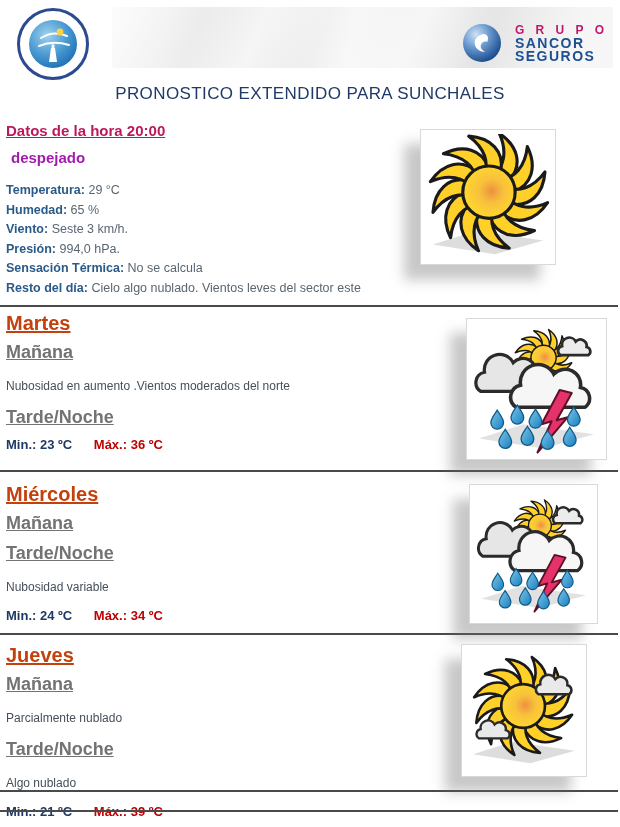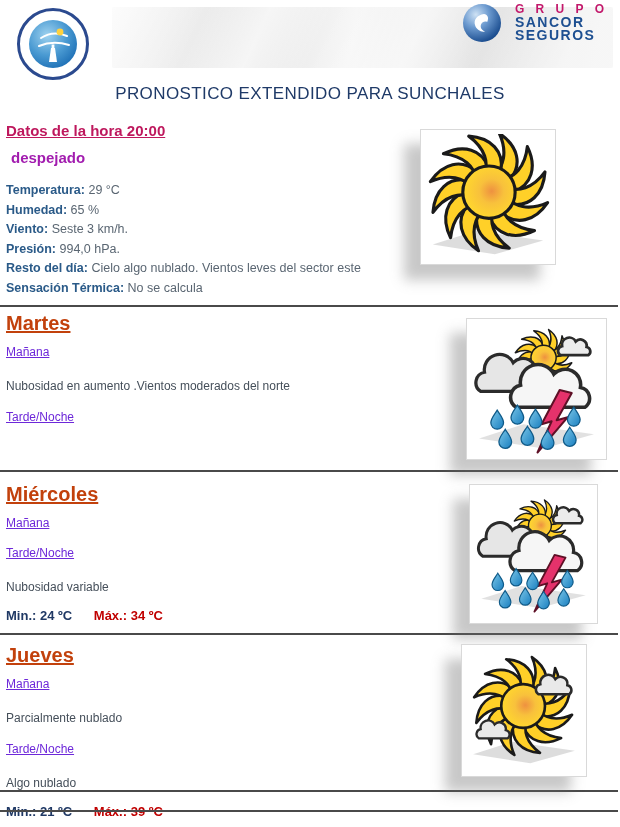--- a/index.html
+++ b/index.html
@@ -22,21 +22,21 @@
     background:#fff; border:3px solid #2b4a8f; box-sizing:border-box;
     display:flex; align-items:center; justify-content:center;
   }
   .smn-inner{
     width:48px; height:48px; border-radius:50%;
     background:radial-gradient(circle at 38% 32%, #9fd2ef 0%, #4a9ad2 45%, #1d6fb5 80%, #155a96 100%);
     position:relative; overflow:hidden;
   }
   .smn-inner svg{position:absolute; left:0; top:0;}
   .brand{
-    position:absolute; right:12px; top:3px; display:flex; align-items:flex-end; gap:14px;
+    position:absolute; right:12px; top:24px; display:flex; align-items:flex-start; gap:14px;
   }
   .brand-icon{
     width:38px; height:38px; border-radius:50%;
     background:radial-gradient(circle at 34% 28%, #cfe2f4 0%, #6d9bd0 35%, #1d4f91 75%, #143764 100%);
     display:flex; align-items:center; justify-content:center;
   }
   .brand-text{display:flex; flex-direction:column; line-height:13px;}
   .brand-grupo{font-size:12px; font-weight:bold; letter-spacing:4px; color:#c2186b;}
   .brand-sancor,.brand-seguros{font-size:14px; font-weight:bold; letter-spacing:1.5px; color:#1d4f91;}
   .title{
@@ -57,21 +57,21 @@
   .detail-row .val{color:#5a6672;}
   
   .rule{position:absolute; left:0; width:618px; border-top:2px solid #4a4a4a;}
   
   .day{position:absolute; left:6px; width:450px;}
   .day h2{
     margin:0; font-size:20px; line-height:26px; font-weight:bold;
     color:#c2410c; text-decoration:underline;
   }
   .sub{
-    margin-top:8px; font-size:12px; font-weight:normal; color:#6d28d9;
+    margin-top:8px; font-size:18px; font-weight:bold; color:#737373;
     text-decoration:underline; line-height:16px;
   }
   .sub.second{margin-top:14px;}
   .daytext{
     margin-top:17px; font-size:12px; line-height:18px; color:#454f5a; white-space:pre-line;
   }
   .minmax{margin-top:12px; font-size:13px; font-weight:bold;}
   .minmax .min{color:#1f3864;}
   .minmax .max{color:#c00000; margin-left:18px;}
   .minmax .maxv{color:#c00000;}
@@ -173,36 +173,42 @@
     </div>
     <div class="detail-row">
       <span class="lbl">Viento:</span>
       <span class="val">Seste 3 km/h.</span>
     </div>
     <div class="detail-row">
       <span class="lbl">Presión:</span>
       <span class="val">994,0 hPa.</span>
     </div>
     <div class="detail-row">
+      <span class="lbl">Sensación Térmica:</span>
+      <span class="val">No se calcula</span>
+    </div>
+    <div class="detail-row">
       <span class="lbl">Resto del día:</span>
       <span class="val">Cielo algo nublado. Vientos leves del sector este</span>
-    </div>
-    <div class="detail-row">
-      <span class="lbl">Sensación Térmica:</span>
-      <span class="val">No se calcula</span>
     </div>
   </div>
 
   <div class="rule" style="top:305px"></div>
 
   <section class="day" style="top:310px">
     <h2>Martes</h2>
     <div class="sub">Mañana</div>
     <div class="daytext">Nubosidad en aumento .Vientos moderados del norte</div>
     <div class="sub second">Tarde/Noche</div>
+    <div class="minmax">
+      <span class="min">Min.:</span>
+      <span class="min">23 ºC</span>
+      <span class="max">Máx.:</span>
+      <span class="maxv">36 ºC</span>
+    </div>
   </section>
 
   <div class="rule" style="top:470px"></div>
 
   <section class="day" style="top:481px">
     <h2>Miércoles</h2>
     <div class="sub">Mañana</div>
     <div class="sub second">Tarde/Noche</div>
     <div class="daytext">Nubosidad variable</div>
     <div class="minmax">

